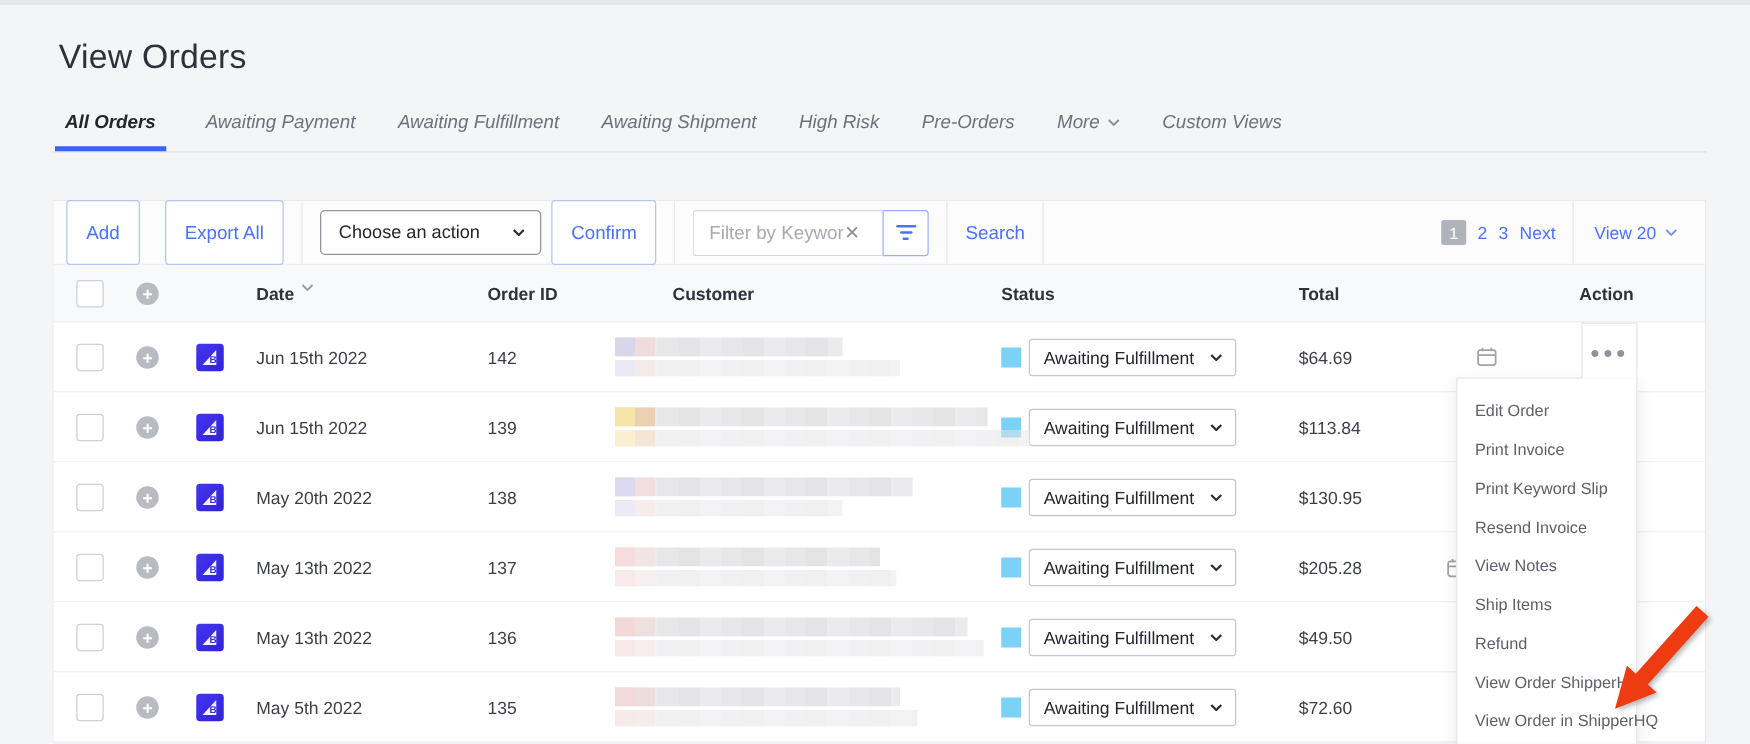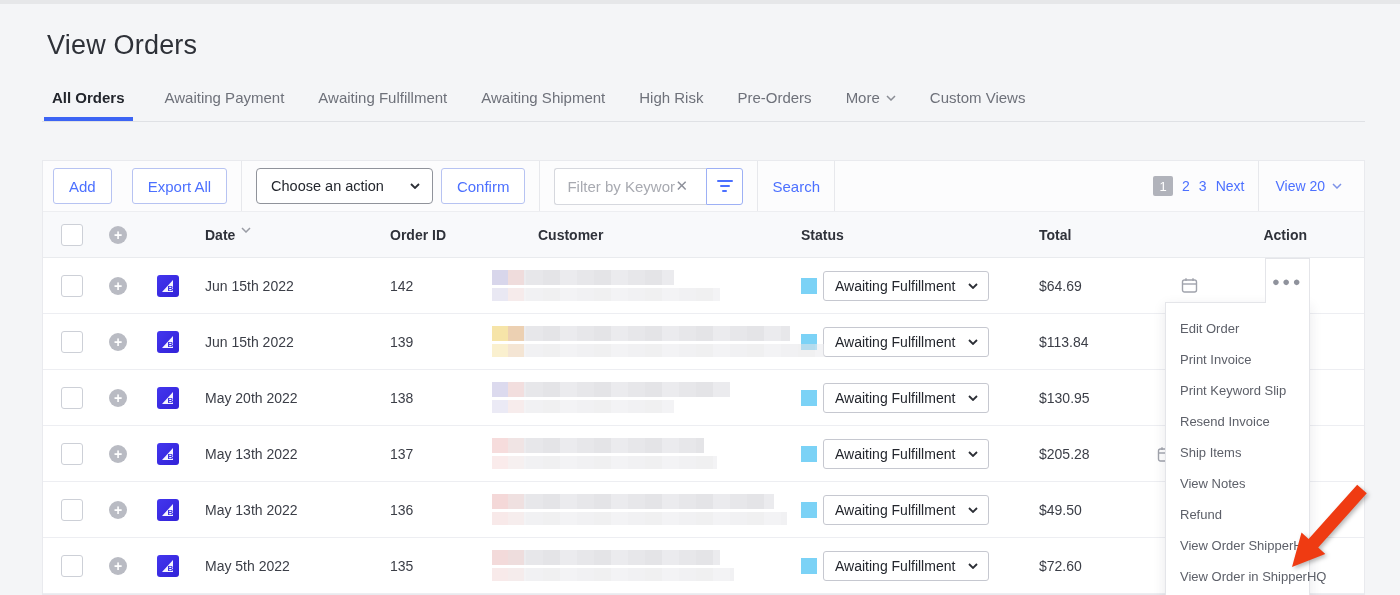--- a/index.html
+++ b/index.html
@@ -30,20 +30,21 @@
   }
   .tab {
     font-size:15px;
     color:#6e717a;
     padding:0 2px 15px;
     cursor:pointer;
     display:flex;
     align-items:center;
     gap:6px;
     white-space:nowrap;
+    font-style:italic;
   }
   .tab.active {
     color:#22252c;
     font-weight:700;
     border-bottom:4px solid #3c64f4;
     padding-bottom:11px;
     padding-left:8px; padding-right:8px;
     margin-left:-8px;
   }
   .chev { width:10px; height:6px; display:inline-block; }
@@ -60,21 +61,21 @@
   
   .toolbar {
     height:51px;
     background:#fcfcfd;
     border-bottom:1px solid #edeef1;
     display:flex;
     align-items:center;
     padding:0 0 0 10px;
   }
   .btn {
-    height:36px;
+    height:52px;
     background:#fff;
     border:1px solid #b7c3f2;
     border-radius:3px;
     color:#4c70ff;
     font-size:15px;
     padding:0 15px;
     display:flex; align-items:center;
     cursor:pointer;
     font-family:inherit;
   }
@@ -601,22 +602,22 @@
 
 </div>
 
 <div class="menu-anchor">
   <div class="dots-box">●●●</div>
   <div class="menu">
     <div class="menu-item">Edit Order</div>
     <div class="menu-item">Print Invoice</div>
     <div class="menu-item">Print Keyword Slip</div>
     <div class="menu-item">Resend Invoice</div>
+    <div class="menu-item">View Notes</div>
     <div class="menu-item">Ship Items</div>
-    <div class="menu-item">View Notes</div>
     <div class="menu-item">Refund</div>
     <div class="menu-item">View Order ShipperHQ</div>
     <div class="menu-item">View Order in ShipperHQ</div>
   </div>
 </div>
 
 <svg class="arrow-anno" viewBox="0 0 90 96">
   <polygon points="8,90 41.3,76.9 34.2,70.5 82.8,16.3 73.2,7.7 24.6,61.9 17.5,55.5" fill="#ef3b12"></polygon>
 </svg>
 

